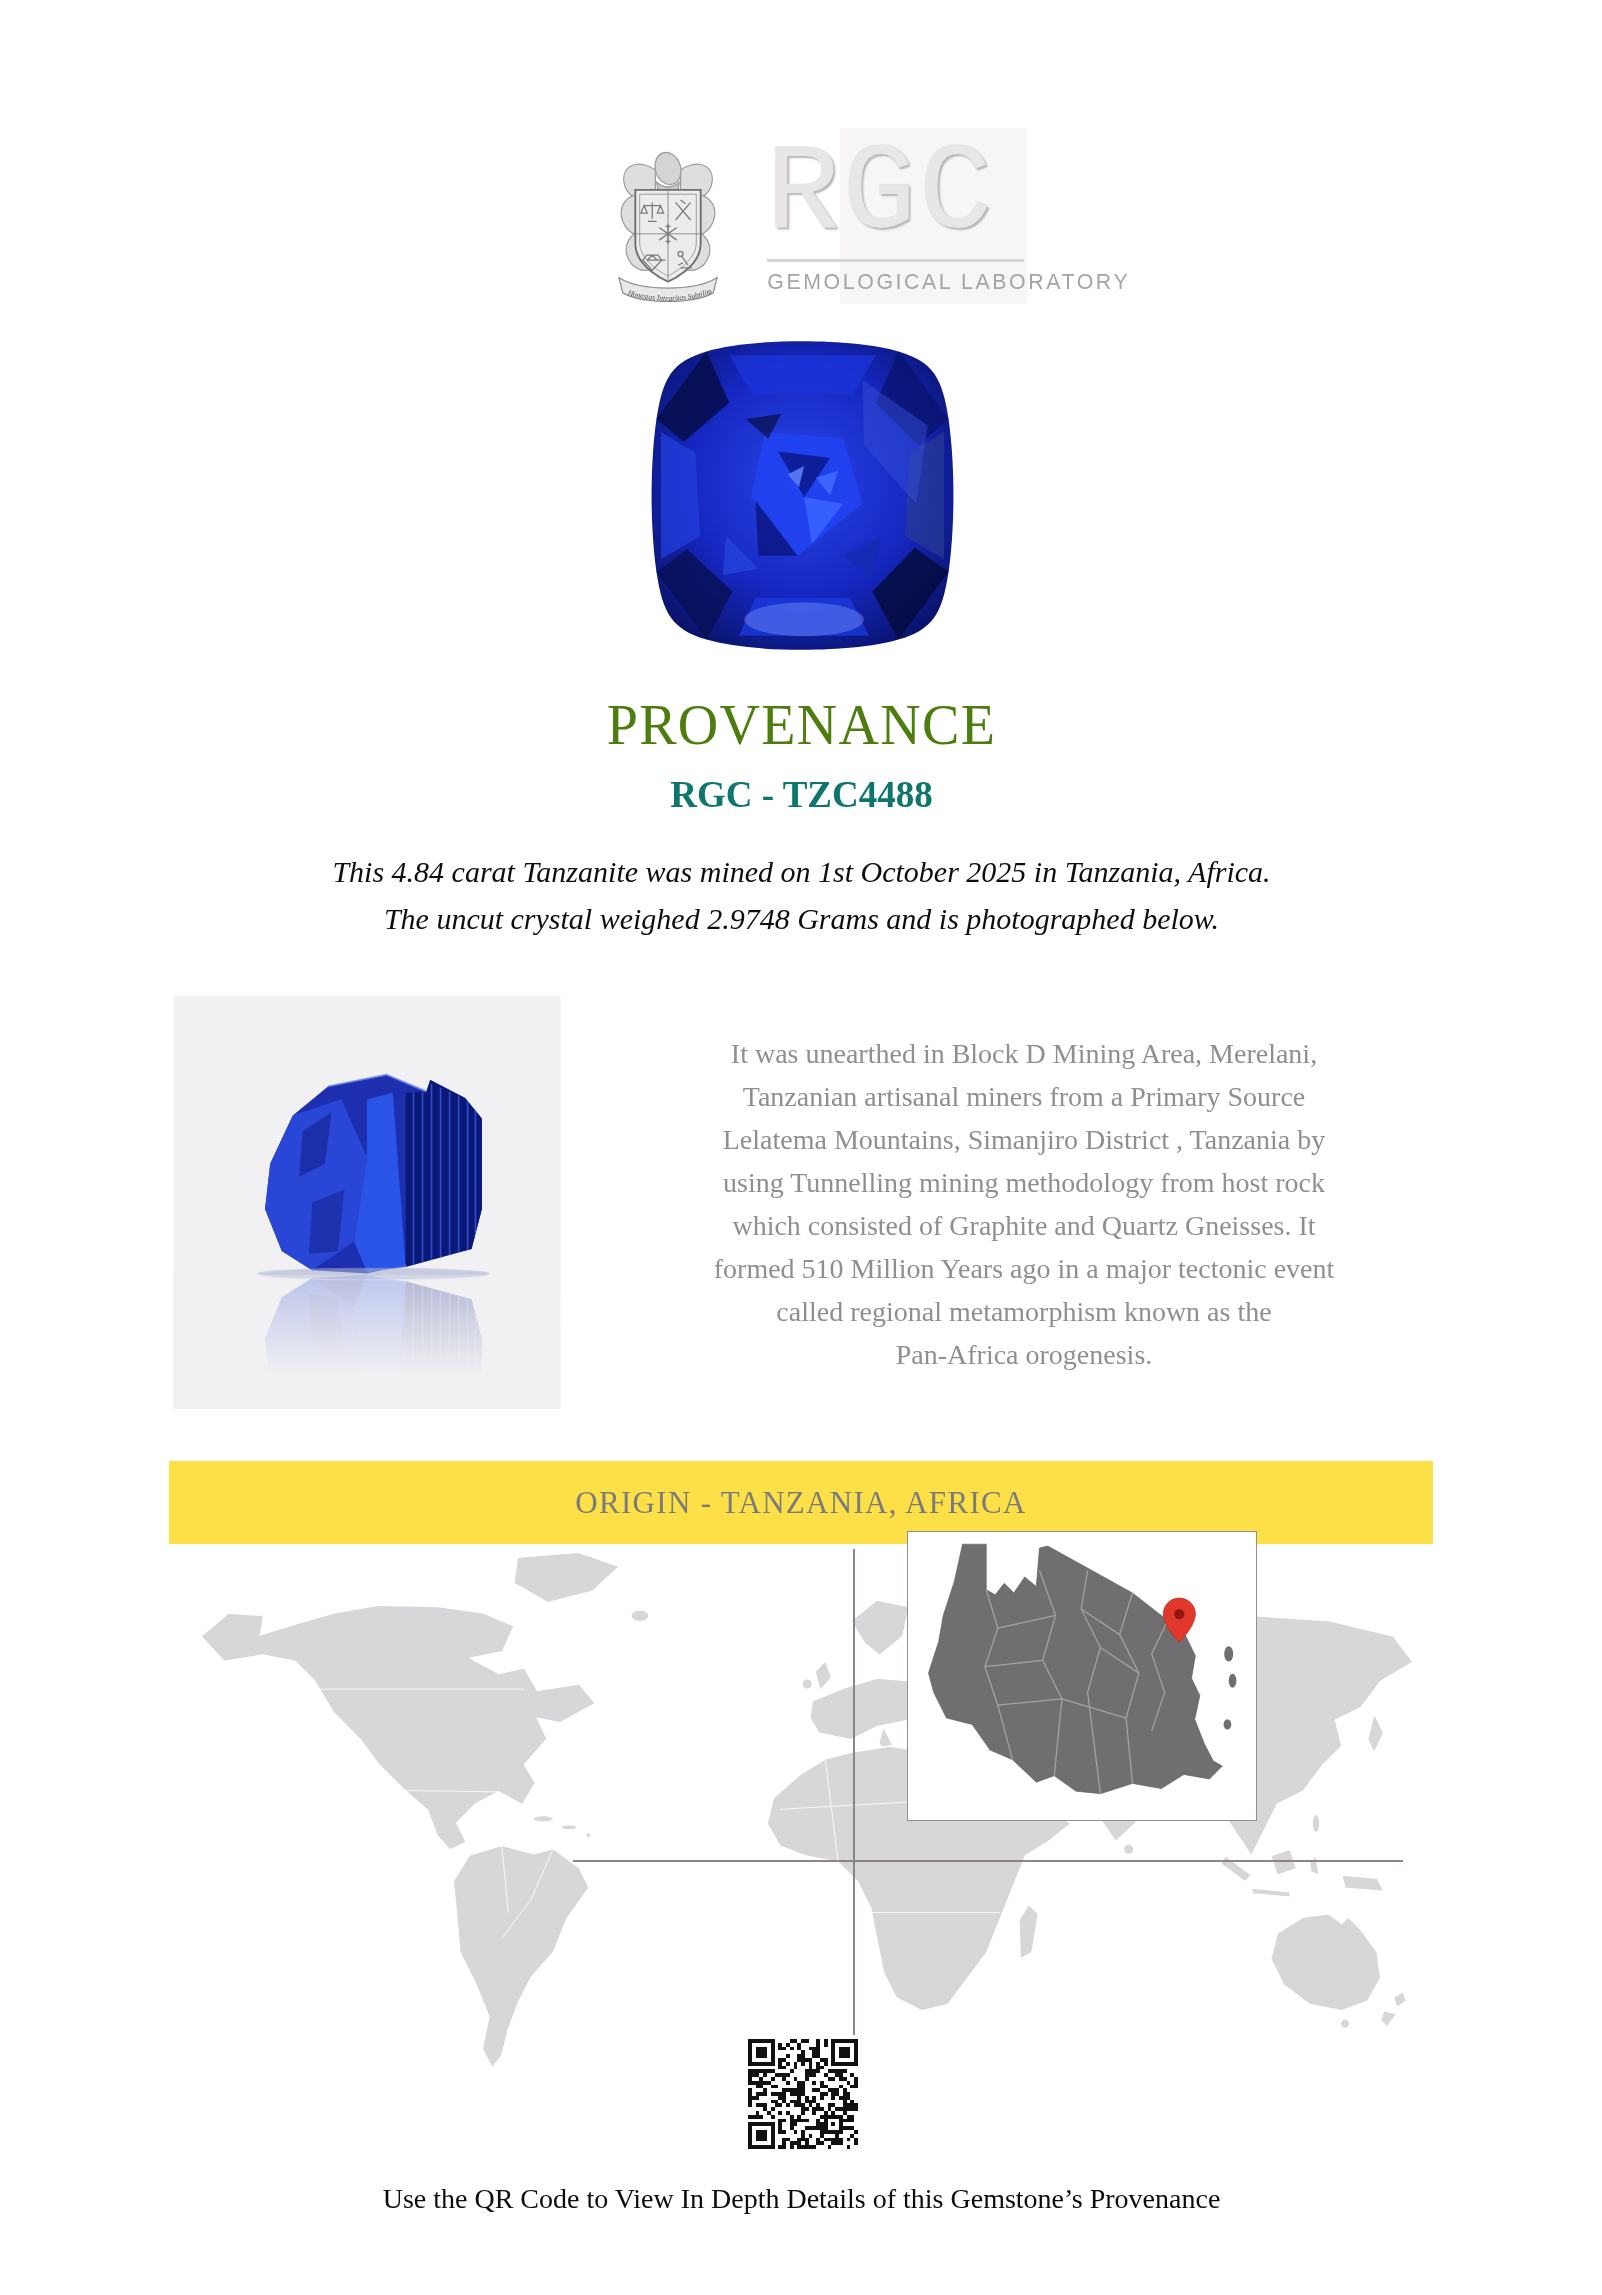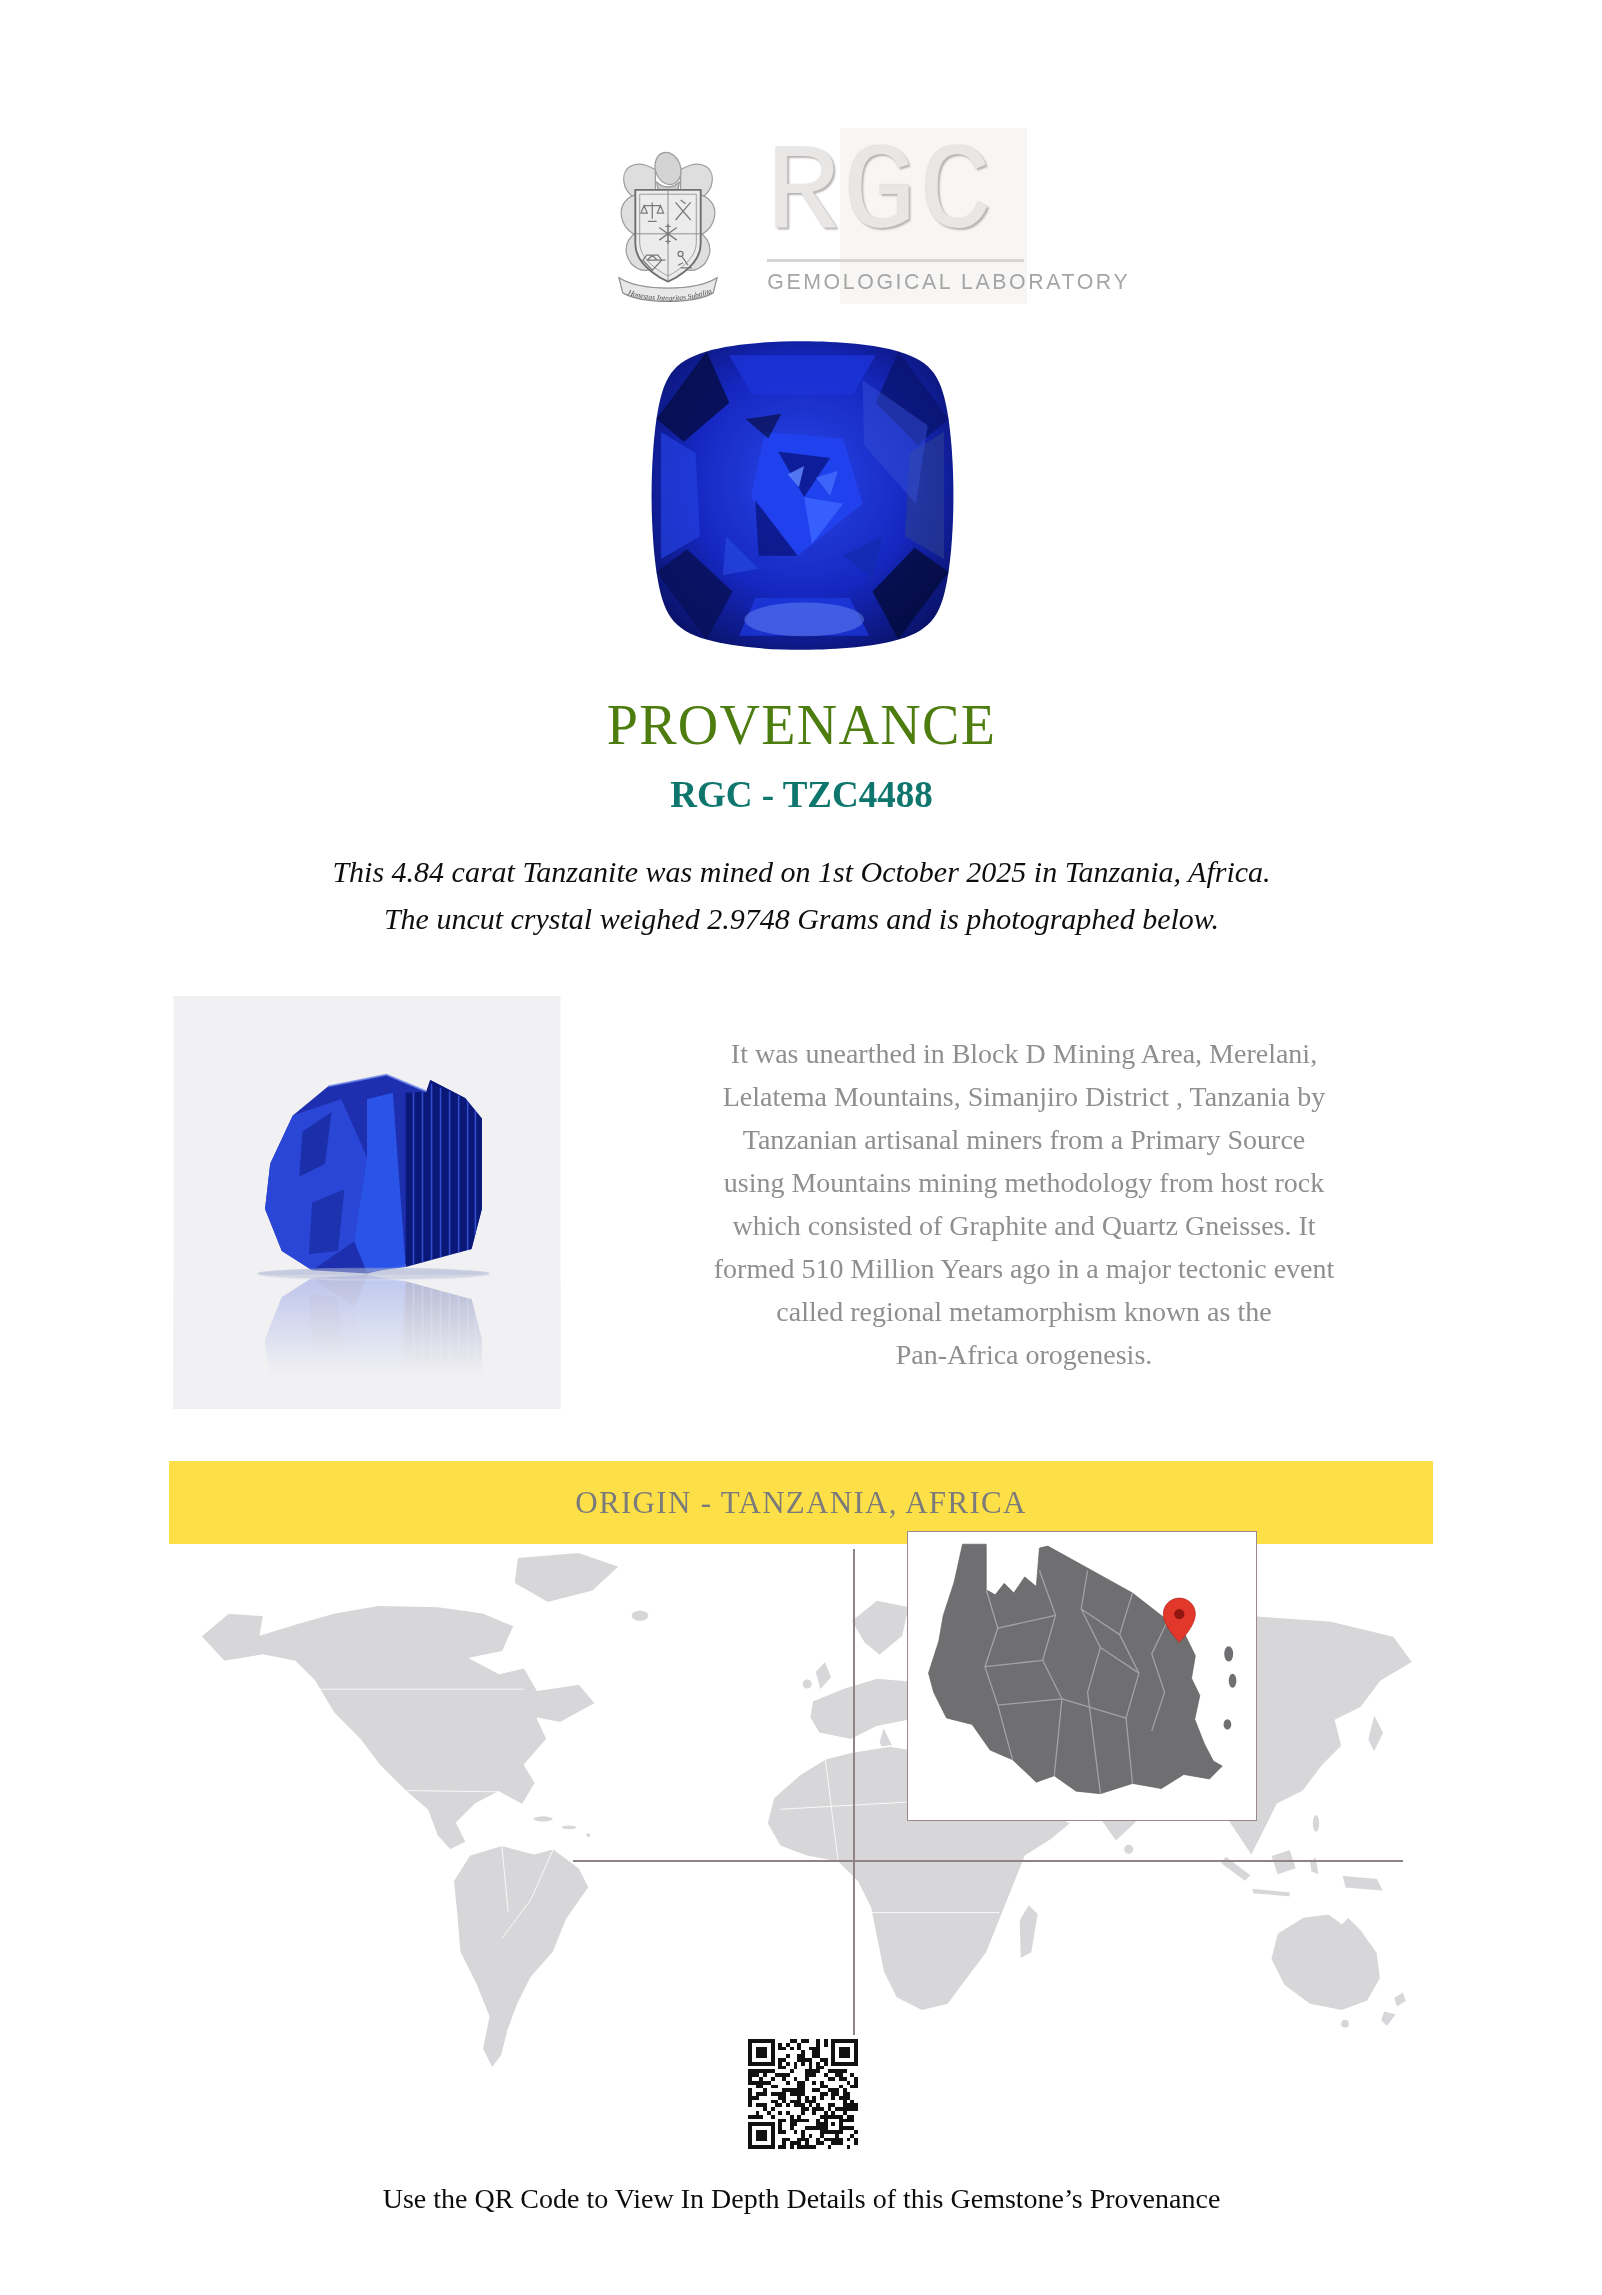--- a/index.html
+++ b/index.html
@@ -168,23 +168,23 @@
       <polygon points="215,320 265,300 255,395 210,400" fill="#0c1a7e" opacity=".45"></polygon>
       <path d="M240,140 L330,122 L392,148" fill="none" stroke="#6b83ea" stroke-width="3" opacity=".8"></path>
       <ellipse cx="310" cy="430" rx="180" ry="9" fill="#aab2d2" opacity=".5"></ellipse>
     </g>
     <use href="#xtl" transform="translate(0,862) scale(1,-1)" opacity=".35"></use>
     <rect x="0" y="432" width="600" height="208" fill="url(#fadeWhite)"></rect>
   </svg>
 
   <div class="abs roughtext">
     <div>It was unearthed in Block D Mining Area, Merelani,</div>
+    <div>Tanzanian artisanal miners from a Primary Source</div>
     <div>Lelatema Mountains, Simanjiro District , Tanzania by</div>
-    <div>Tanzanian artisanal miners from a Primary Source</div>
-    <div>using Mountains mining methodology from host rock</div>
+    <div>using Tunnelling mining methodology from host rock</div>
     <div>which consisted of Graphite and Quartz Gneisses. It</div>
     <div>formed 510 Million Years ago in a major tectonic event</div>
     <div>called regional metamorphism known as the</div>
     <div>Pan-Africa orogenesis.</div>
   </div>
 
   <div class="abs band">
     <span>ORIGIN - TANZANIA, AFRICA</span>
   </div>
 

